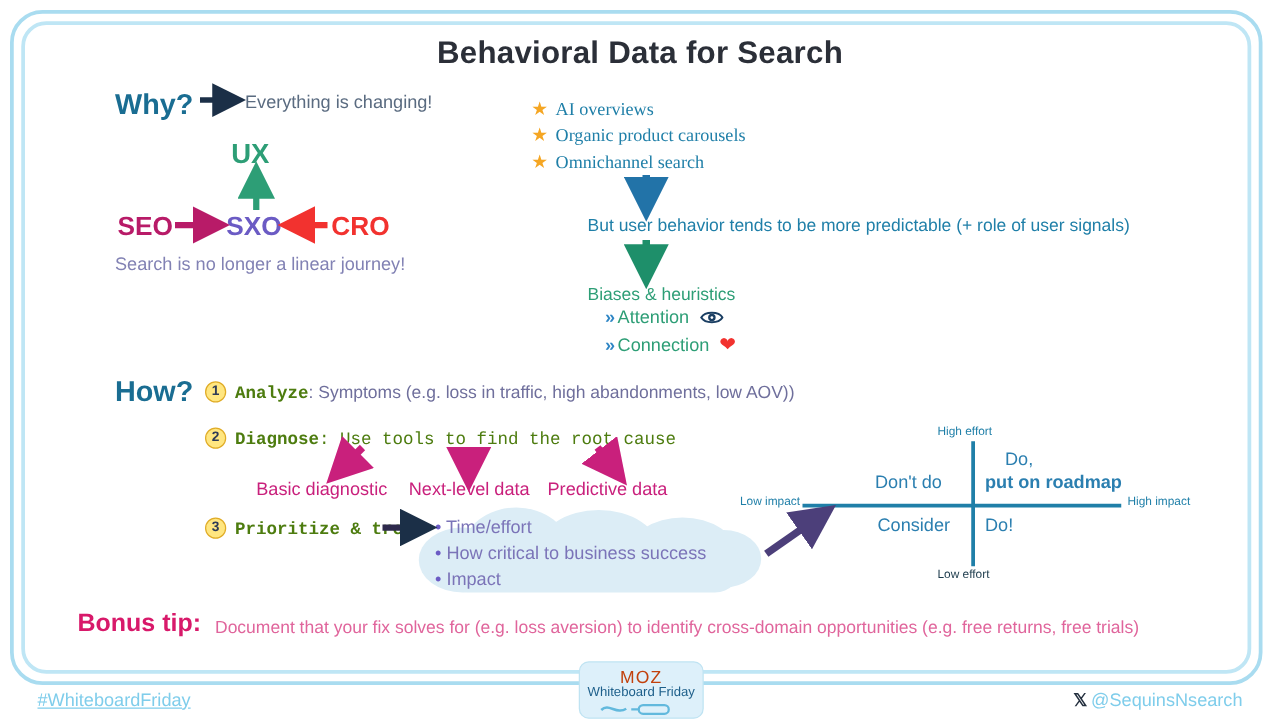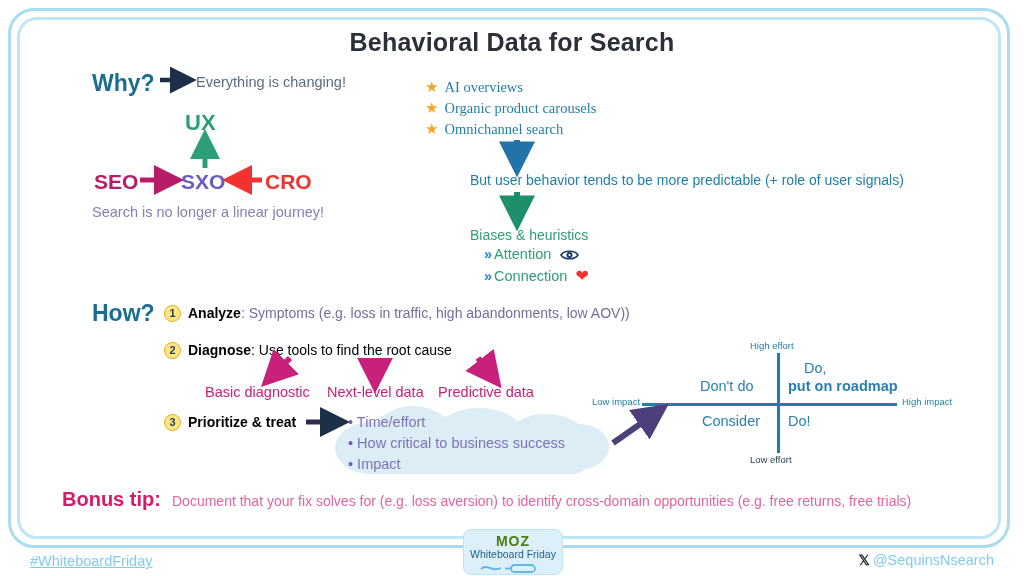--- a/index.html
+++ b/index.html
@@ -23,21 +23,21 @@
   
   .title{
     position:absolute;left:0;top:28px;width:1024px;text-align:center;
     font-size:25px;font-weight:bold;color:#2b2f38;letter-spacing:.2px;
   }
 
   
   .t{position:absolute;white-space:nowrap;}
   .why,.how{font-size:23px;font-weight:bold;color:#1a6d92;}
   .slate{color:#6f6f9c;}
-  .navy{color:#000000;}
+  .navy{color:#4d7c0f;font-family:Liberation Mono, monospace;}
   .pink{color:#c9207c;}
 
   
   .svglayer{position:absolute;left:0;top:0;width:1024px;height:576px;pointer-events:none;}
 
   
   .starline{position:absolute;font-size:14.5px;color:#1f7fa8;white-space:nowrap;font-family:Liberation Serif, serif;}
   .star{color:#f5a623;font-size:15px;margin-right:6px;}
 
   
@@ -69,21 +69,21 @@
 
   
   .hashtag{position:absolute;left:30px;top:553px;font-size:14.5px;color:#7fcdeb;text-decoration:underline;}
   .handle{position:absolute;right:30px;top:552px;font-size:14.5px;color:#7fcdeb;white-space:nowrap;}
   .xlogo{color:#24303f;font-weight:bold;font-size:14px;margin-right:3px;}
   .mozbadge{
     position:absolute;left:463px;top:529px;width:100px;height:46px;
     background:#ddf0fa;border:1.5px solid #bfe3f2;border-radius:8px;
     text-align:center;box-sizing:border-box;
   }
-  .mozbadge .moz{font-size:14px;font-weight:bold;color:#4d7c0f;letter-spacing:1px;margin-top:3px;}
+  .mozbadge .moz{font-size:14px;font-weight:normal;color:#c2410c;letter-spacing:1px;margin-top:3px;}
   .mozbadge .wf{font-size:10.5px;color:#1d5f8a;margin-top:-1px;}
 </style>
 </head>
 <body>
 
 <div class="board">
 
   <div class="frame-outer"></div>
   <div class="frame-inner"></div>
 

